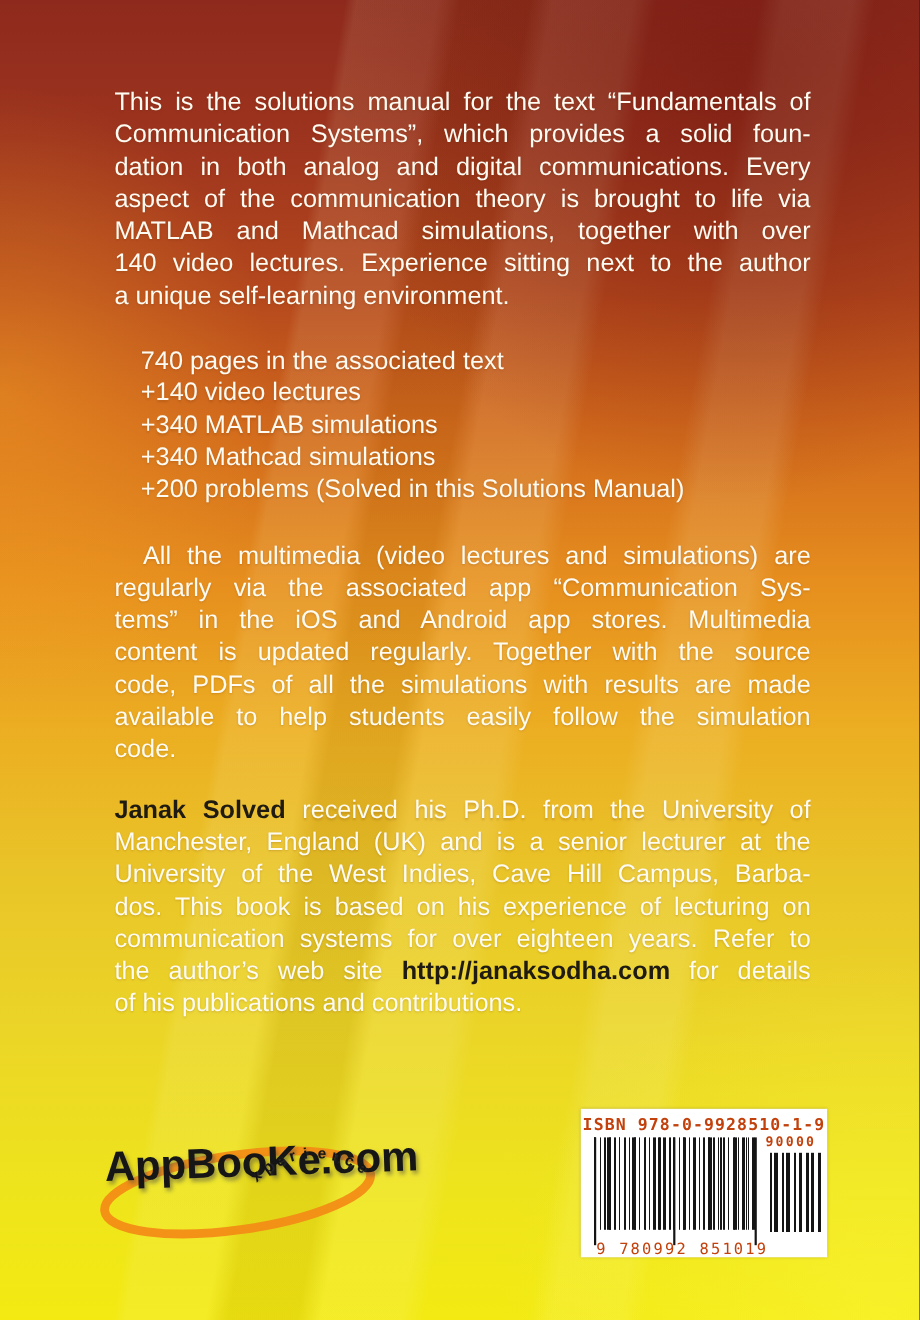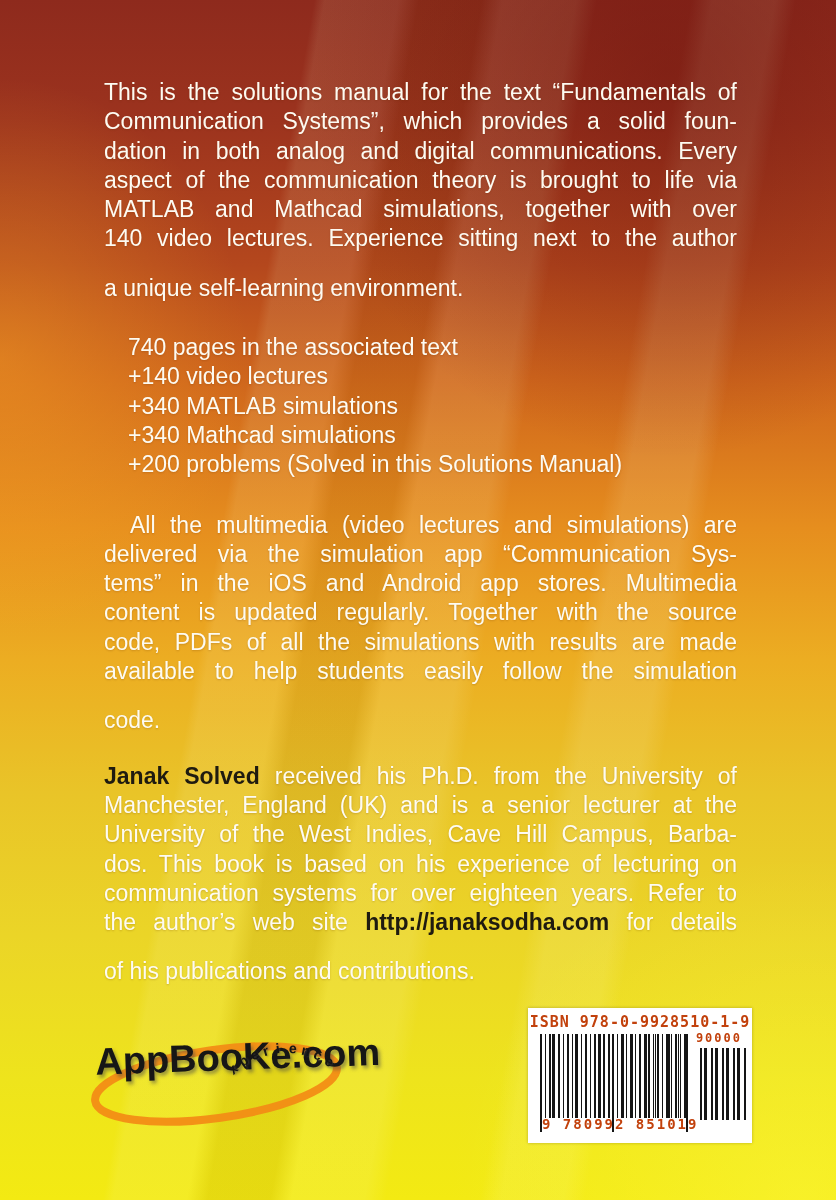--- a/index.html
+++ b/index.html
@@ -28,21 +28,21 @@
   
   .text-col{
     position:absolute; left:104px; top:78px; width:633px;
     color:#fdfbf2; font-size:23px; line-height:29.3px;
     text-shadow:0 1px 2px rgba(100,45,0,0.22);
   }
   .para .line{
     height:29.3px; overflow:hidden;
     text-align:justify; text-align-last:justify;
   }
-  .para .line:last-child{ text-align-last:left;margin-top:20px; }
+  .para .line:last-child{ text-align-last:left; }
   .features{ margin-top:30px; padding-left:24px; }
   .features .line{ height:29.3px; overflow:hidden; text-align:right; text-align-last:left; }
   .multimedia{ margin-top:31px; }
   .multimedia .line:first-child{ text-indent:26px; }
   .bio{ margin-top:26px; }
   .bio .dark{
     color:#1f1b10; font-weight:bold; text-shadow:none;
   }
   
   .logo{ position:absolute; left:95px; top:1022px; width:270px; height:110px; }
@@ -77,22 +77,22 @@
   }
   .bars-main{
     position:absolute; left:12px; top:26px; width:148px; height:84px;
     background-image:
       repeating-linear-gradient(90deg, #151515 0 2px, rgba(0,0,0,0) 2px 5px, #151515 5px 6px, rgba(0,0,0,0) 6px 9px),
       repeating-linear-gradient(90deg, #151515 0 1px, rgba(0,0,0,0) 1px 12px, #151515 12px 15px, rgba(0,0,0,0) 15px 23px);
   }
   .guard{ position:absolute; top:26px; width:2px; height:98px; background:#151515; }
   .guard.g1{ left:12px; } .guard.g2{ left:84px; } .guard.g3{ left:158px; }
   .barcode-number{
-    position:absolute; left:14px; top:108px; width:150px;
-    font-size:14px; font-weight:bold; letter-spacing:2px; white-space:nowrap;
+    position:absolute; left:14px; top:120px; width:150px;
+    font-size:14px; font-weight:normal; letter-spacing:2px; white-space:nowrap;
   }
   .bars-supp{
     position:absolute; left:172px; top:40px; width:48px; height:72px;
     background-image:
       repeating-linear-gradient(90deg, #151515 0 2px, rgba(0,0,0,0) 2px 4px, #151515 4px 7px, rgba(0,0,0,0) 7px 11px);
   }
 </style>
 </head>
 <body>
 
@@ -110,21 +110,21 @@
       </div>
     <div class="features">
         <div class="line">740 pages in the associated text</div>
         <div class="line">+140 video lectures</div>
         <div class="line">+340 MATLAB simulations</div>
         <div class="line">+340 Mathcad simulations</div>
         <div class="line">+200 problems (Solved in this Solutions Manual)</div>
       </div>
     <div class="para multimedia">
         <div class="line">All the multimedia (video lectures and simulations) are</div>
-        <div class="line">delivered via the simulation app “Communication Sys-</div>
+        <div class="line">regularly via the associated app “Communication Sys-</div>
         <div class="line">tems” in the iOS and Android app stores. Multimedia</div>
         <div class="line">content is updated regularly. Together with the source</div>
         <div class="line">code, PDFs of all the simulations with results are made</div>
         <div class="line">available to help students easily follow the simulation</div>
         <div class="line">code.</div>
       </div>
     <div class="para bio">
         <div class="line"><span class="dark">Janak Solved</span><span> received his Ph.D. from the University of</span></div>
         <div class="line">Manchester, England (UK) and is a senior lecturer at the</div>
         <div class="line">University of the West Indies, Cave Hill Campus, Barba-</div>

